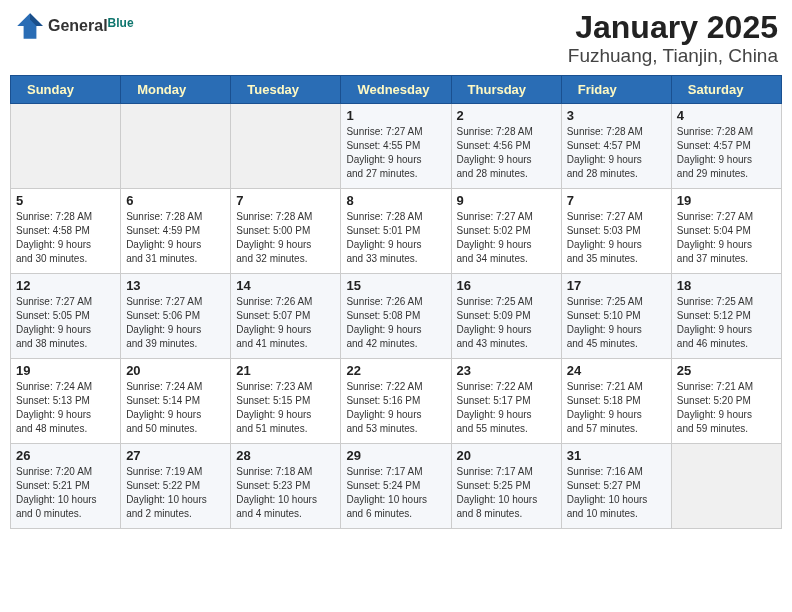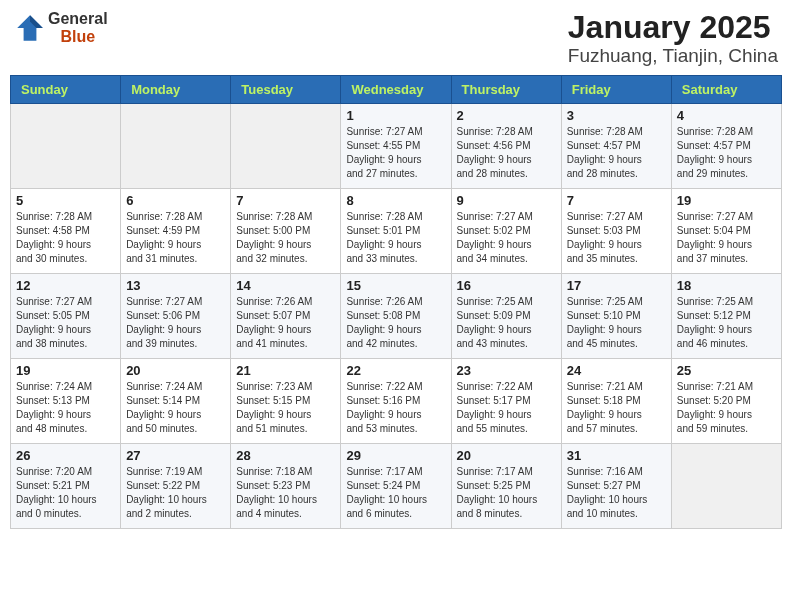--- a/index.html
+++ b/index.html
@@ -17,63 +17,63 @@
       margin-bottom: 8px;
       padding: 0 4px;
     }
     .logo {
       display: flex;
       align-items: center;
       gap: 0;
     }
     .logo-text {
       display: flex;
-      flex-direction: column;
+      flex-direction: row;
       line-height: 1.1;
     }
     .logo-general {
       font-size: 16px;
       font-weight: bold;
       color: #333;
     }
     .logo-blue {
-      font-size: 16px;
-      font-weight: bold;
-      color: #c2410c;
+      font-size: 12px;
+      font-weight: bold;
+      color: #0f766e;
       text-align: center;
     }
     .logo-icon {
       width: 32px;
       height: 32px;
       margin-right: 2px;
     }
     .title-block {
-      text-align: left;
+      text-align: right;
     }
     .month-year {
       font-size: 32px;
       font-weight: bold;
       color: #222;
       line-height: 1.1;
     }
     .location {
       font-size: 19px;
       color: #444;
     }
     table {
       width: 100%;
       border-collapse: collapse;
       table-layout: fixed;
     }
     thead tr th {
       background-color: #2a6db5;
-      color: #bef264;
+      color: #fef9c3;
       font-size: 13px;
       font-weight: bold;
-      padding: 6px 10px;
+      padding: 6px 16px;
       text-align: left;
       border: 1px solid #1a5090;
     }
     tbody tr td {
       border: 1px solid #ccc;
       vertical-align: top;
       padding: 4px 5px;
       font-size: 11px;
       color: #222;
       height: 85px;

